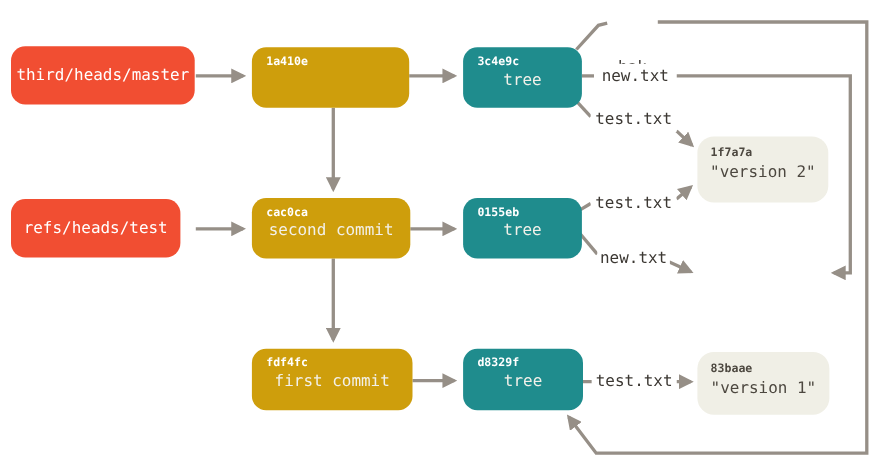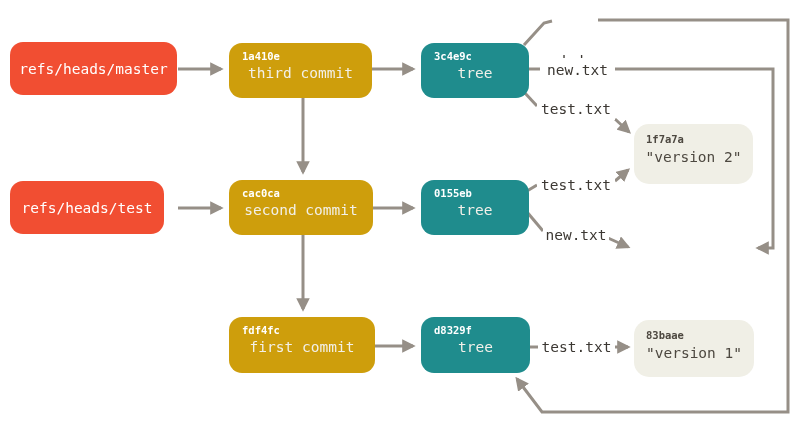--- a/index.html
+++ b/index.html
@@ -66,29 +66,28 @@
     <path class="edge" d="M615,181 L628,170" marker-end="url(#arrowhead)"></path>
 
     <path class="edge" d="M527,212 L543,231"></path>
     <path class="edge" d="M608,238 L628,247" marker-end="url(#arrowhead)"></path>
 
     <path class="edge" d="M530,347 L538,347"></path>
     <path class="edge" d="M615,347 L628,347" marker-end="url(#arrowhead)"></path>
   </svg>
 
   <div class="node ref" style="left:10px;top:42px;width:167px;height:53px;">
-    <span class="reflabel">refs/heads/master</span>
+    <span class="reflabel">third/heads/master</span>
   </div>
   <div class="node ref" style="left:10px;top:181px;width:154px;height:53px;">
     <span class="reflabel">refs/heads/test</span>
   </div>
 
   <div class="node commit" style="left:229px;top:43px;width:143px;height:55px;">
     <span class="hash">1a410e</span>
-    <span class="label">third commit</span>
   </div>
   <div class="node commit" style="left:229px;top:180px;width:144px;height:55px;">
     <span class="hash">cac0ca</span>
     <span class="label">second commit</span>
   </div>
   <div class="node commit" style="left:229px;top:317px;width:146px;height:56px;">
     <span class="hash">fdf4fc</span>
     <span class="label">first commit</span>
   </div>
 

